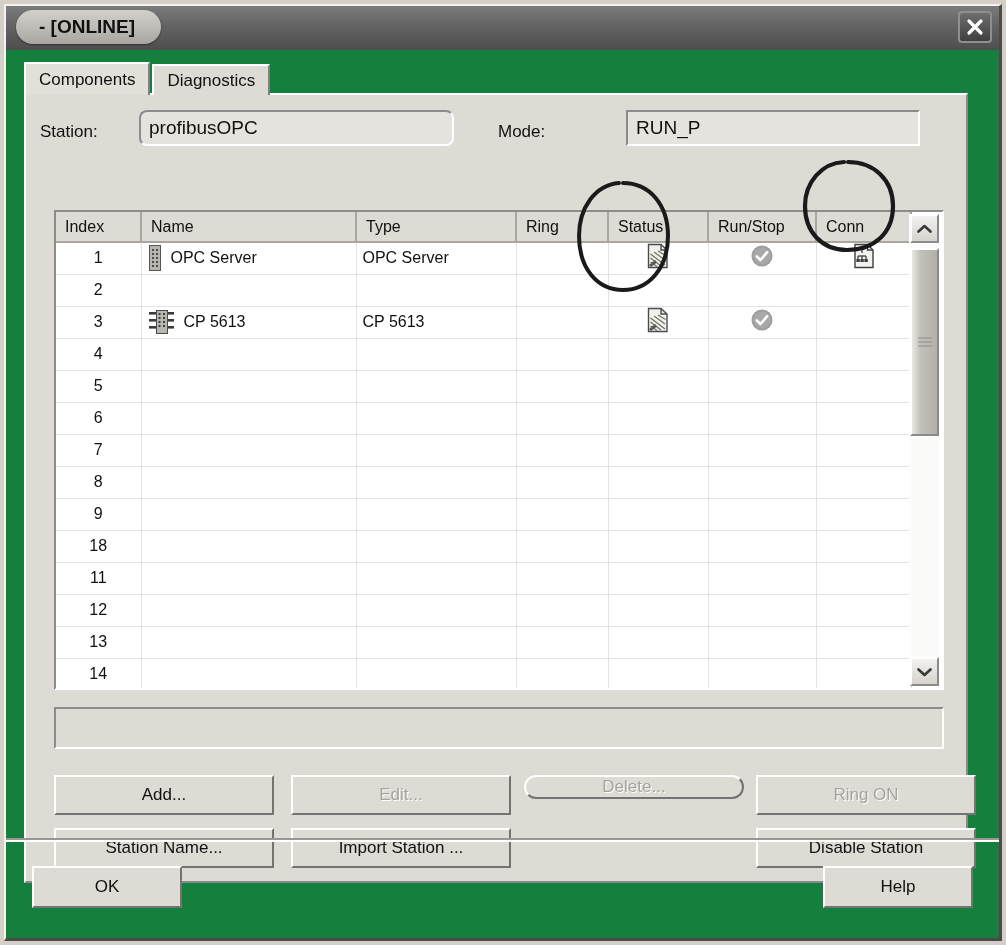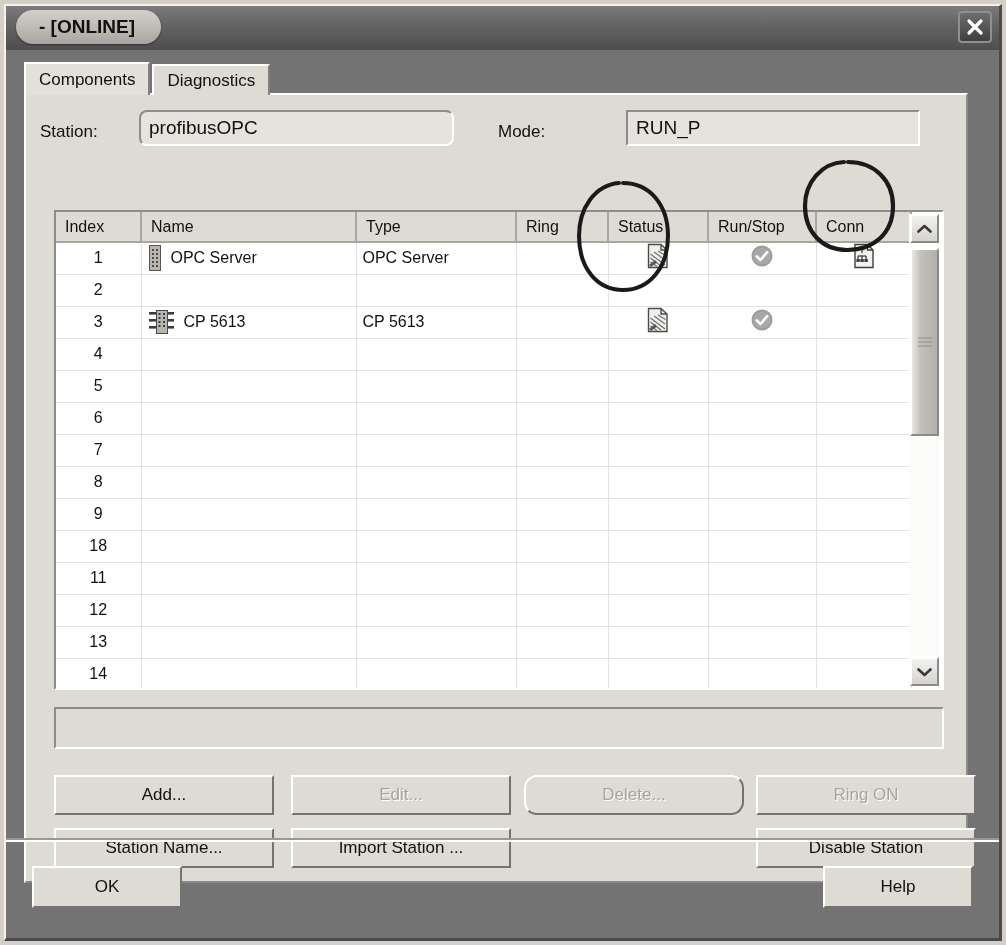--- a/index.html
+++ b/index.html
@@ -86,21 +86,21 @@
   }
   .close-btn svg { display:block; }
 
   
   .client {
     position: absolute;
     left: 0;
     top: 44px;
     right: 0;
     bottom: 0;
-    background: #737373;
+    background: #15803d;
     padding-left: 18px;
   }
 
   
   .tabstrip {
     position: absolute;
     left: 18px;
     top: 13px;
     height: 32px;
     display: flex;
@@ -717,21 +717,21 @@
                 </svg>
               </span>
             </div>
           </div>
         </div>
 
         <div class="msgbar"></div>
 
         <div class="btn" style="left:28px;  top:680px; width:220px; height:40px;">Add...</div>
         <div class="btn disabled" style="left:265px; top:680px; width:220px; height:40px;">Edit...</div>
-        <div class="btn disabled" style="left:498px; top:680px; width:220px; height:40px;border-radius:13px;">Delete...</div>
+        <div class="btn disabled" style="left:498px; top:680px; width:220px; height:24px;border-radius:13px;">Delete...</div>
         <div class="btn disabled" style="left:730px; top:680px; width:220px; height:40px;">Ring ON</div>
 
         <div class="btn" style="left:28px;  top:733px; width:220px; height:40px;">Station Name...</div>
         <div class="btn" style="left:265px; top:733px; width:220px; height:40px;">Import Station ...</div>
         <div class="btn" style="left:730px; top:733px; width:220px; height:40px;">Disable Station</div>
       </div>
 
       <div class="bottombar">
         <div class="btn" style="left:26px; top:24px; width:150px; height:42px;">OK</div>
         <div class="btn" style="right:26px; top:24px; width:150px; height:42px;">Help</div>

